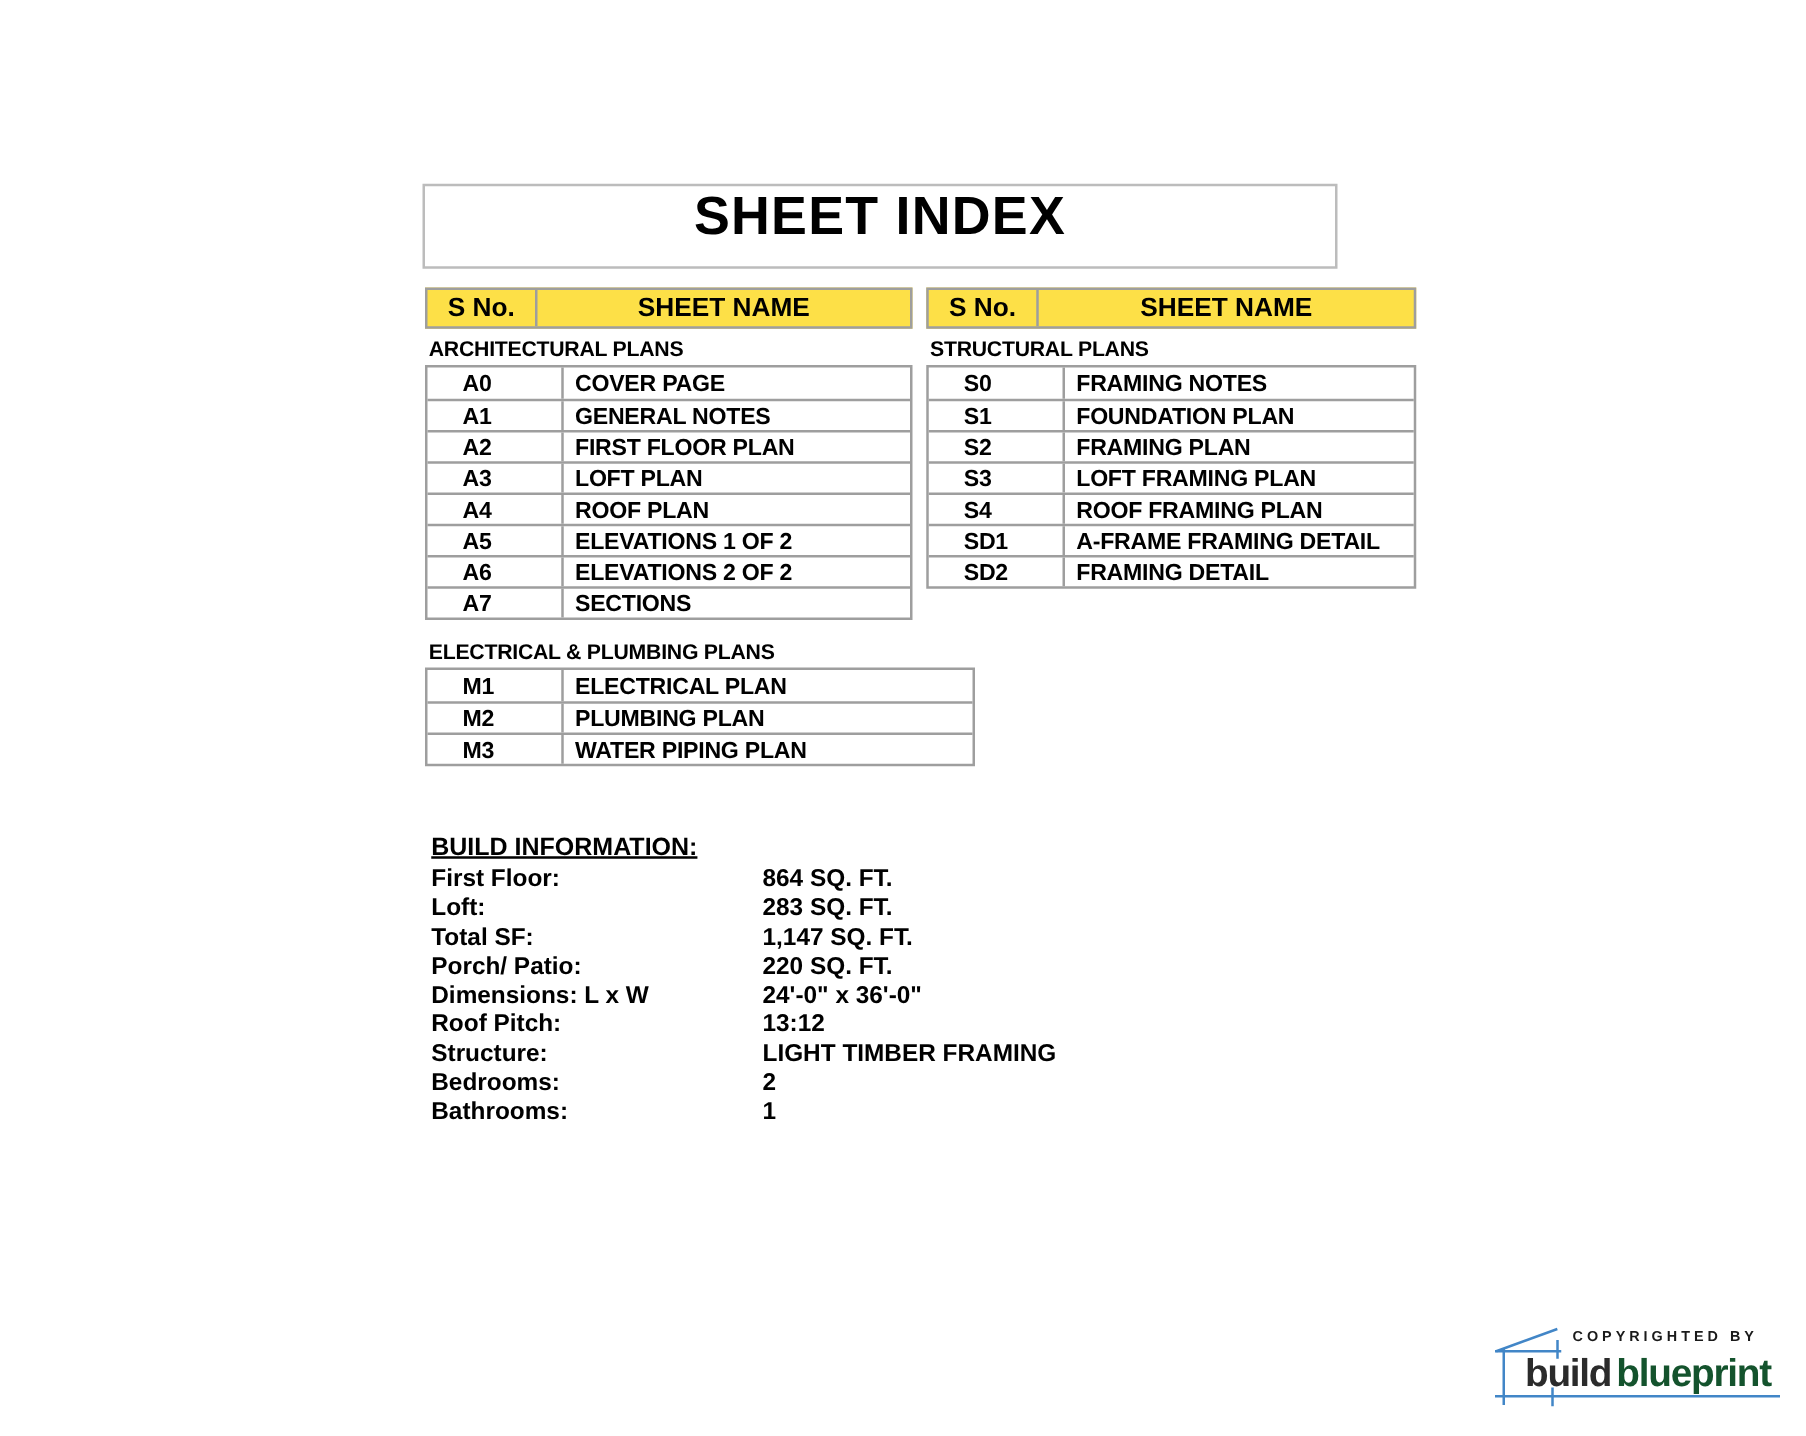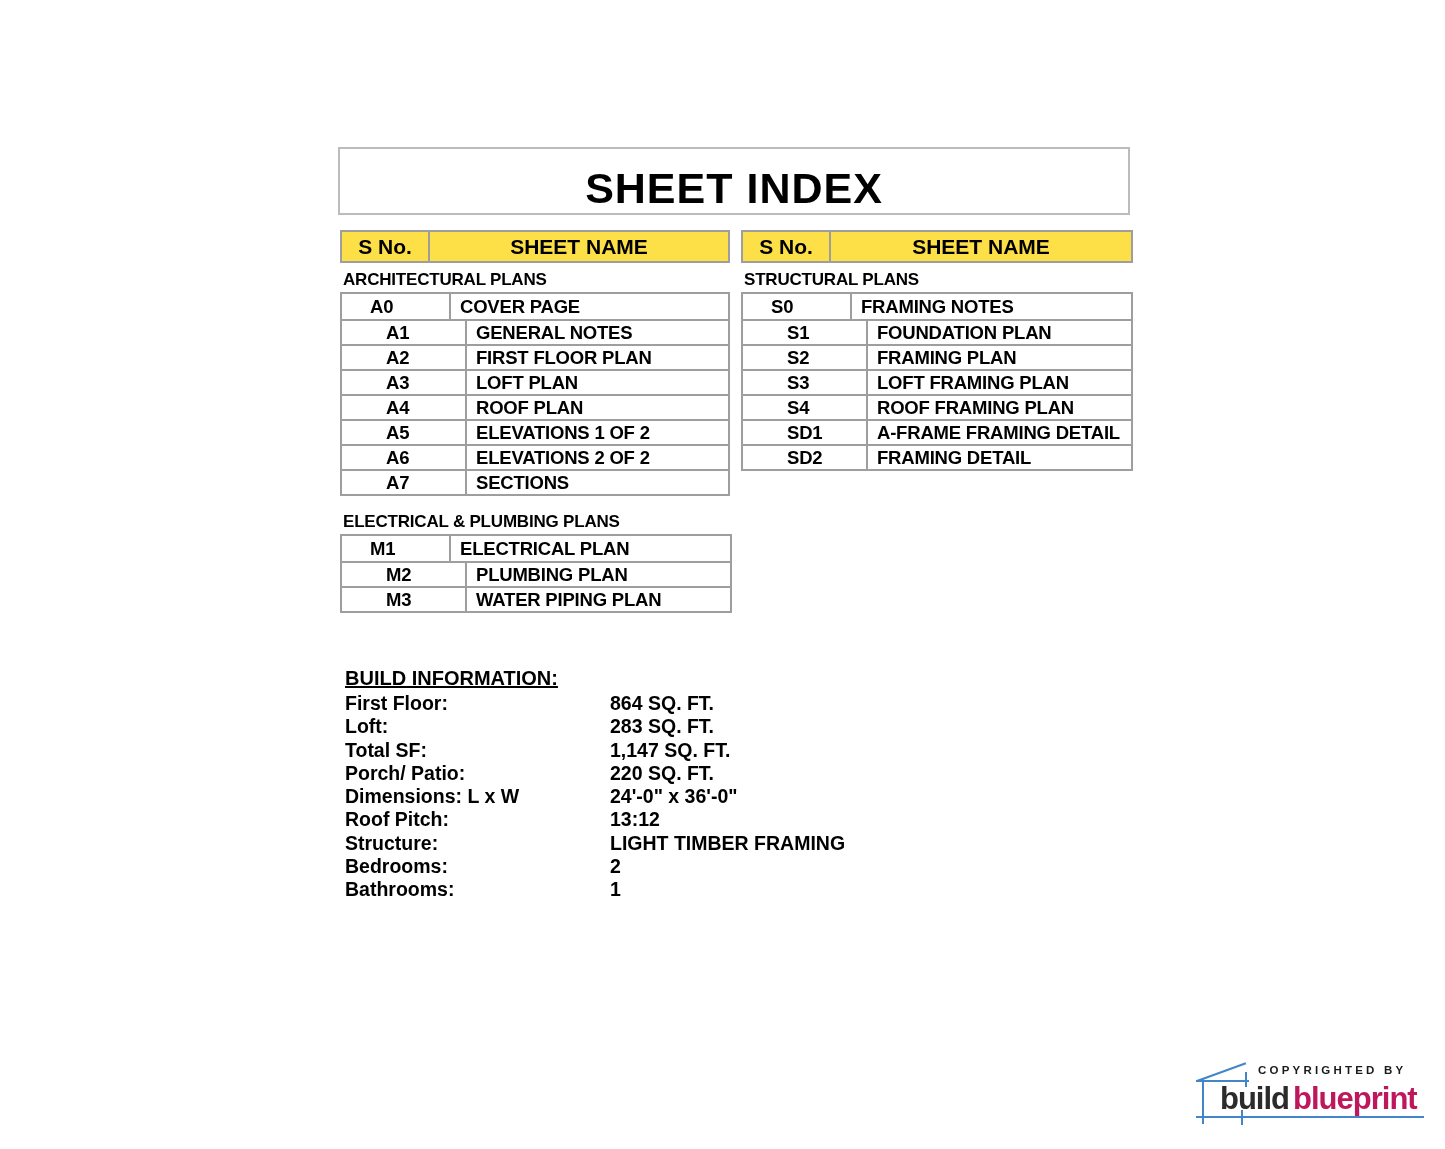--- a/index.html
+++ b/index.html
@@ -9,23 +9,23 @@
     width: 1445px; height: 1149px;
     overflow: hidden;
     color: #000;
     font-family: "Liberation Sans", sans-serif;
     font-weight: 700;
   }
   .abs { position: absolute; }
 
   
   #title-box {
-    left: 338px; top: 147px; width: 792px; height: 68px;
+    left: 338px; top: 147px; width: 732px; height: 68px;
     border: 2px solid #bcbcbc;
-    display: flex; align-items: flex-end; justify-content: center;
+    display: flex; align-items: flex-start; justify-content: center;
   }
   #title-box .t { font-size: 43px; letter-spacing: 1px; }
 
   
   .hdr { height: 33px; border: 2px solid #9e9e9e; display: flex; align-items: stretch; background: #fde047; }
   #hdr-left  { left: 340px; top: 230px; width: 390px; }
   #hdr-right { left: 741px; top: 230px; width: 392px; }
   .hdr .h-no {
     width: 88px; border-right: 2px solid #9e9e9e;
     display: flex; align-items: center; justify-content: center; font-size: 21px;
@@ -34,24 +34,24 @@
 
   
   .sec-label { font-size: 17px; line-height: 22px; letter-spacing: -0.2px; white-space: nowrap; }
   #lbl-arch   { left: 343px; top: 269px; }
   #lbl-elec   { left: 343px; top: 511px; }
   #lbl-struct { left: 744px; top: 269px; }
 
   
   .tbl { border: 2px solid #9e9e9e; background: #fff; }
   #tbl-arch   { left: 340px; top: 292px; width: 390px; }
-  #tbl-elec   { left: 340px; top: 534px; width: 392px; }
+  #tbl-elec   { left: 340px; top: 534px; width: 440px; }
   #tbl-struct { left: 741px; top: 292px; width: 392px; }
   .tbl .tr { display: flex; align-items: stretch; height: 25px; }
-  .tbl .tr + .tr { border-top: 2px solid #9e9e9e; padding-left: 16px; }
+  .tbl .tr + .tr { border-top: 2px solid #9e9e9e; }
   .tbl .td { display: flex; align-items: center; font-size: 18.5px; letter-spacing: -0.2px; white-space: nowrap; }
   .tbl .td-no { width: 88px; border-right: 2px solid #9e9e9e; padding-left: 7px; margin-left: 21px; }
   .tbl .td-name { flex: 1; padding-left: 9px; }
 
   
   #build-info { left: 345px; top: 666px; width: 600px; }
   .bi-title { font-size: 20px; line-height: 25px; text-decoration: underline; margin-bottom: 1px; white-space: nowrap; }
   .bi-row { display: flex; font-size: 19.5px; line-height: 23.3px; }
   .bi-label { width: 265px; white-space: nowrap; }
   .bi-value { white-space: nowrap; }
@@ -64,21 +64,21 @@
   #lg-tick-top    { left: 51px; top: 16px; width: 2px; height: 15px; }
   #lg-vert        { left: 8px;  top: 23px; width: 2px; height: 45px; }
   #lg-bottom      { left: 2px;  top: 60px; width: 228px; height: 2px; }
   #lg-tick-bottom { left: 47px; top: 54px; width: 2px; height: 15px; }
   #lg-copy {
     position: absolute; left: 64px; top: 8px;
     font-size: 11.5px; letter-spacing: 3.2px; white-space: nowrap; color: #1a1a1a;
   }
   #lg-word { position: absolute; left: 26px; top: 26px; font-size: 31px; line-height: 34px; letter-spacing: -1px; white-space: nowrap; }
   #lg-word .w1 { color: #2b2b2b; }
-  #lg-word .w2 { color: #be185d; margin-left: 4px; margin-top: 40px; }
+  #lg-word .w2 { color: #14532d; margin-left: 4px; margin-top: 40px; }
 </style>
 </head>
 <body>
 
 <div id="title-box" class="abs">
   <div class="t">SHEET INDEX</div>
 </div>
 
 <div id="hdr-left" class="abs hdr">
   <div class="h-no">S No.</div>

